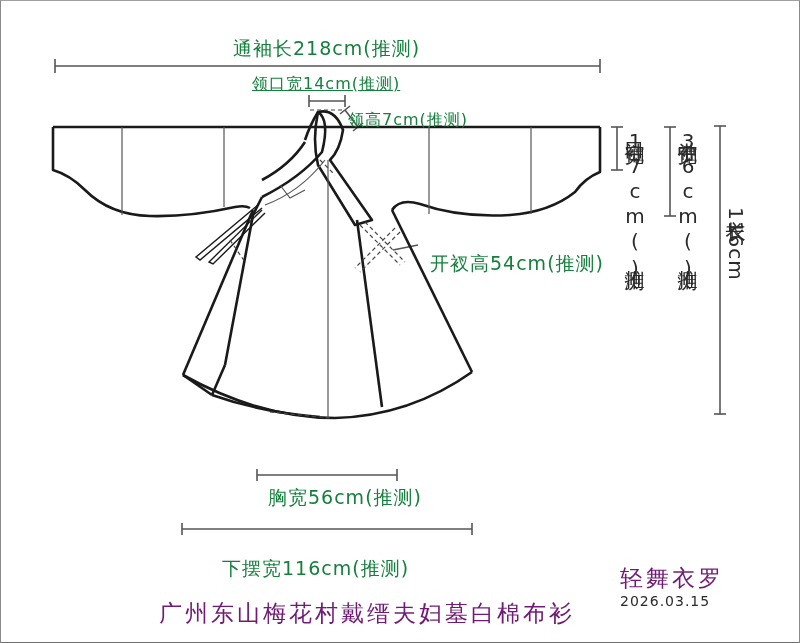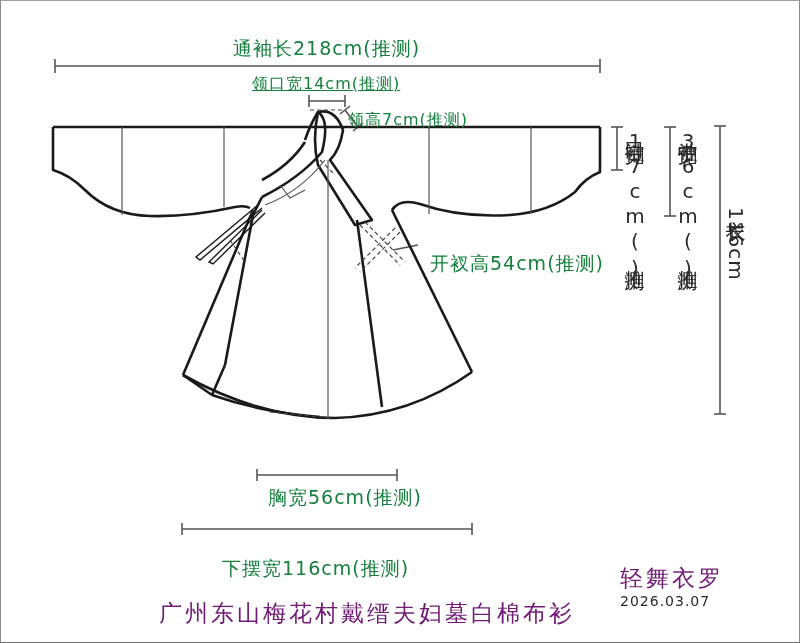--- a/index.html
+++ b/index.html
@@ -116,14 +116,14 @@
 <div class="lbl sm" style="left:348px;top:98px;margin-top:12px;">领高7cm(推测)</div>
 <div class="lbl" style="left:430px;top:251px;text-align:right;">开衩高54cm(推测)</div>
 <div class="lbl" style="left:268px;top:485px;">胸宽56cm(推测)</div>
 <div class="lbl" style="left:222px;top:556px;">下摆宽116cm(推测)</div>
 
 <div class="vlbl" style="left:625px;top:126px;">袖口宽17cm(推测)</div>
 <div class="vlbl" style="left:678px;top:126px;">袖中宽36cm(推测)</div>
 <div class="vlbl mixed" style="left:726px;top:205px;">衣长116cm</div>
 
 <div class="caption" style="left:620px;top:563px;">轻舞衣罗</div>
-<div class="date" style="left:620px;top:593px;">2026.03.07</div>
+<div class="date" style="left:620px;top:593px;">2026.03.15</div>
 <div class="caption" style="left:135px;top:598px;margin-left:24px;">广州东山梅花村戴缙夫妇墓白棉布衫</div>
 
 </body></html>

